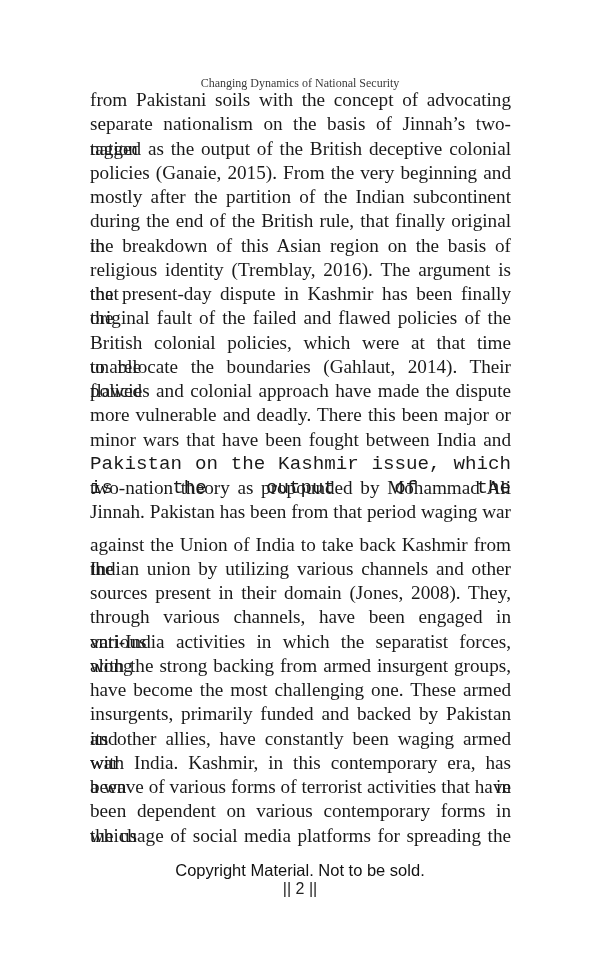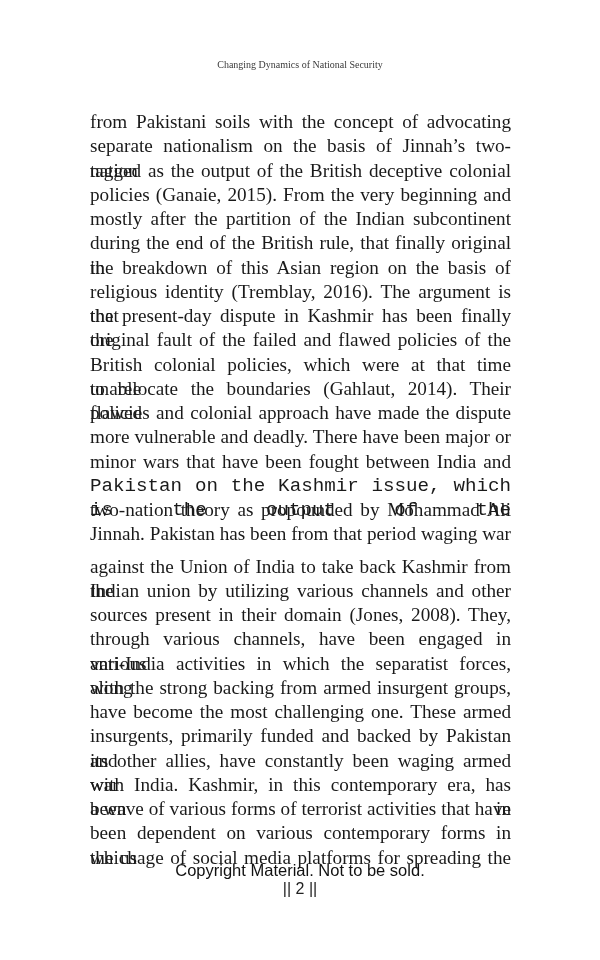--- a/index.html
+++ b/index.html
@@ -10,25 +10,25 @@
   body {
     width: 600px;
     height: 960px;
     position: relative;
     overflow: hidden;
     font-family: "Liberation Serif", serif;
     color: #1a1a1a;
   }
   .running-header {
     position: absolute;
-    top: 59px;
+    top: 76px;
     left: 0;
     width: 600px;
     text-align: center;
-    font-size: 10px;
+    font-size: 12px;
     color: #3a3a3a;
     font-family: "Liberation Serif", serif;
   }
   .body-text {
     position: absolute;
     top: 88px;
     left: 90px;
     width: 421px;
   }
   .line {
@@ -61,34 +61,34 @@
     font-size: 16.5px;
     color: #111;
   }
 </style>
 </head>
 <body>
 
 <div class="running-header">Changing Dynamics of National Security</div>
 
 <div class="body-text">
-  <span class="line" style="white-space: normal; text-align-last: justify; margin-top: 22px;">from Pakistani soils with the concept of advocating</span>
+  <span class="line" style="white-space: normal; text-align-last: justify;">from Pakistani soils with the concept of advocating</span>
   <span class="line" style="white-space: normal; text-align-last: justify;">separate nationalism on the basis of Jinnah’s two-nation</span>
   <span class="line" style="white-space: normal; text-align-last: justify;">tagged as the output of the British deceptive colonial</span>
   <span class="line" style="white-space: normal; text-align-last: justify;">policies (Ganaie, 2015). From the very beginning and</span>
   <span class="line" style="white-space: normal; text-align-last: justify;">mostly after the partition of the Indian subcontinent</span>
   <span class="line" style="white-space: normal; text-align-last: justify;">during the end of the British rule, that finally original in</span>
   <span class="line" style="white-space: normal; text-align-last: justify;">the breakdown of this Asian region on the basis of</span>
   <span class="line" style="white-space: normal; text-align-last: justify;">religious identity (Tremblay, 2016). The argument is that</span>
   <span class="line" style="white-space: normal; text-align-last: justify;">the present-day dispute in Kashmir has been finally the</span>
   <span class="line" style="white-space: normal; text-align-last: justify;">original fault of the failed and flawed policies of the</span>
   <span class="line" style="white-space: normal; text-align-last: justify;">British colonial policies, which were at that time unable</span>
   <span class="line" style="white-space: normal; text-align-last: justify;">to relocate the boundaries (Gahlaut, 2014). Their flawed</span>
   <span class="line" style="white-space: normal; text-align-last: justify;">policies and colonial approach have made the dispute</span>
-  <span class="line" style="white-space: normal; text-align-last: justify;">more vulnerable and deadly. There have been major or</span>
+  <span class="line" style="white-space: normal; text-align-last: justify;">more vulnerable and deadly. There this been major or</span>
   <span class="line" style="white-space: normal; text-align-last: justify;">minor wars that have been fought between India and</span>
   <span class="line" style="white-space: normal; text-align-last: justify; font-family: Liberation Mono, monospace;">Pakistan on the Kashmir issue, which is the output of the</span>
   <span class="line" style="white-space: normal; text-align-last: justify;">two-nation theory as propounded by Mohammad Ali</span>
   <span class="line" style="white-space: normal; text-align-last: justify;">Jinnah. Pakistan has been from that period waging war</span>
   <span class="line" style="white-space: normal; text-align-last: justify; margin-top: 8px;">against the Union of India to take back Kashmir from the</span>
   <span class="line" style="white-space: normal; text-align-last: justify;">Indian union by utilizing various channels and other</span>
   <span class="line" style="white-space: normal; text-align-last: justify;">sources present in their domain (Jones, 2008). They,</span>
   <span class="line" style="white-space: normal; text-align-last: justify;">through various channels, have been engaged in various</span>
   <span class="line" style="white-space: normal; text-align-last: justify;">anti-India activities in which the separatist forces, along</span>
   <span class="line" style="white-space: normal; text-align-last: justify;">with the strong backing from armed insurgent groups,</span>

